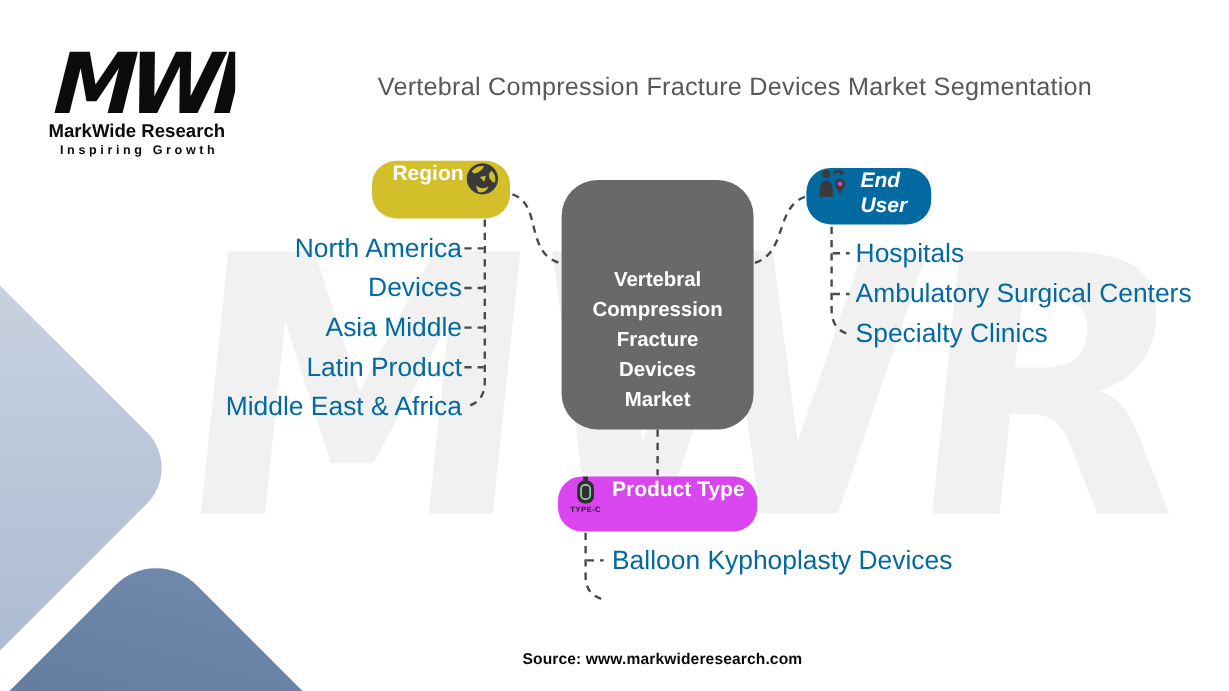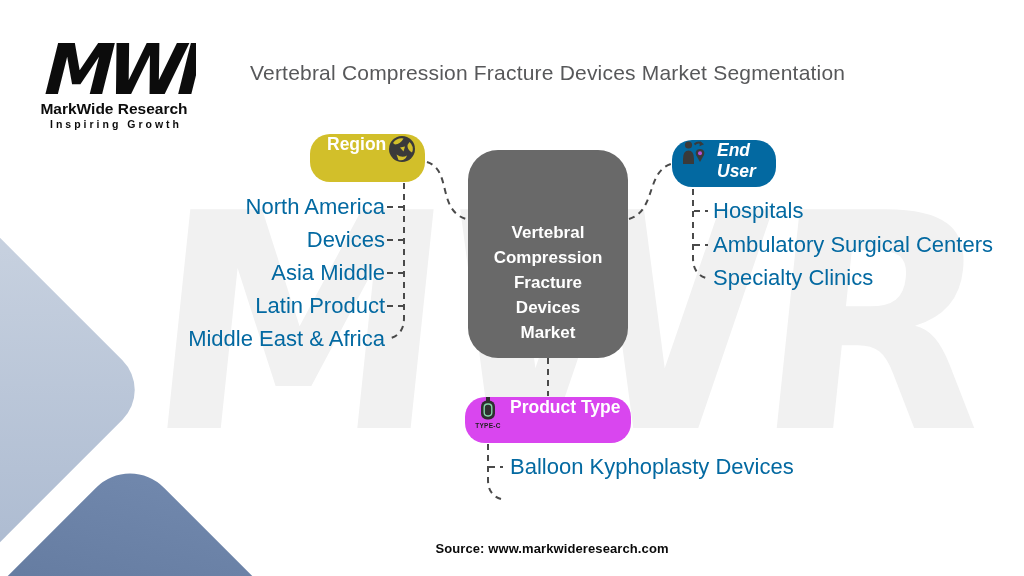--- a/index.html
+++ b/index.html
@@ -17,21 +17,21 @@
     position:absolute;left:-30px;top:520px;width:320px;height:320px;border-radius:48px;
     transform:rotate(45deg);background:linear-gradient(150deg,#7289ae,#4d6489);z-index:1;
   }
   
   .connectors{position:absolute;left:0;top:0;z-index:2;}
   .connectors path{fill:none;stroke:#4a4a4a;stroke-width:2;stroke-dasharray:6 5;}
   
   .logo{position:absolute;left:36px;top:34px;z-index:3;}
   
   .title{
-    position:absolute;left:250px;top:61px;width:660px;text-align:left;
+    position:absolute;left:250px;top:61px;width:660px;text-align:right;
     font-size:21px;color:#57585a;z-index:3;letter-spacing:0.2px;
   }
   
   .center-node{
     position:absolute;left:468px;top:150px;width:160px;height:208px;border-radius:30px;
     background:#696969;z-index:3;box-sizing:border-box;padding-top:70px;
   }
   .center-label{
     color:#fff;font-weight:bold;font-size:17px;line-height:25px;text-align:center;
     white-space:pre-line;

